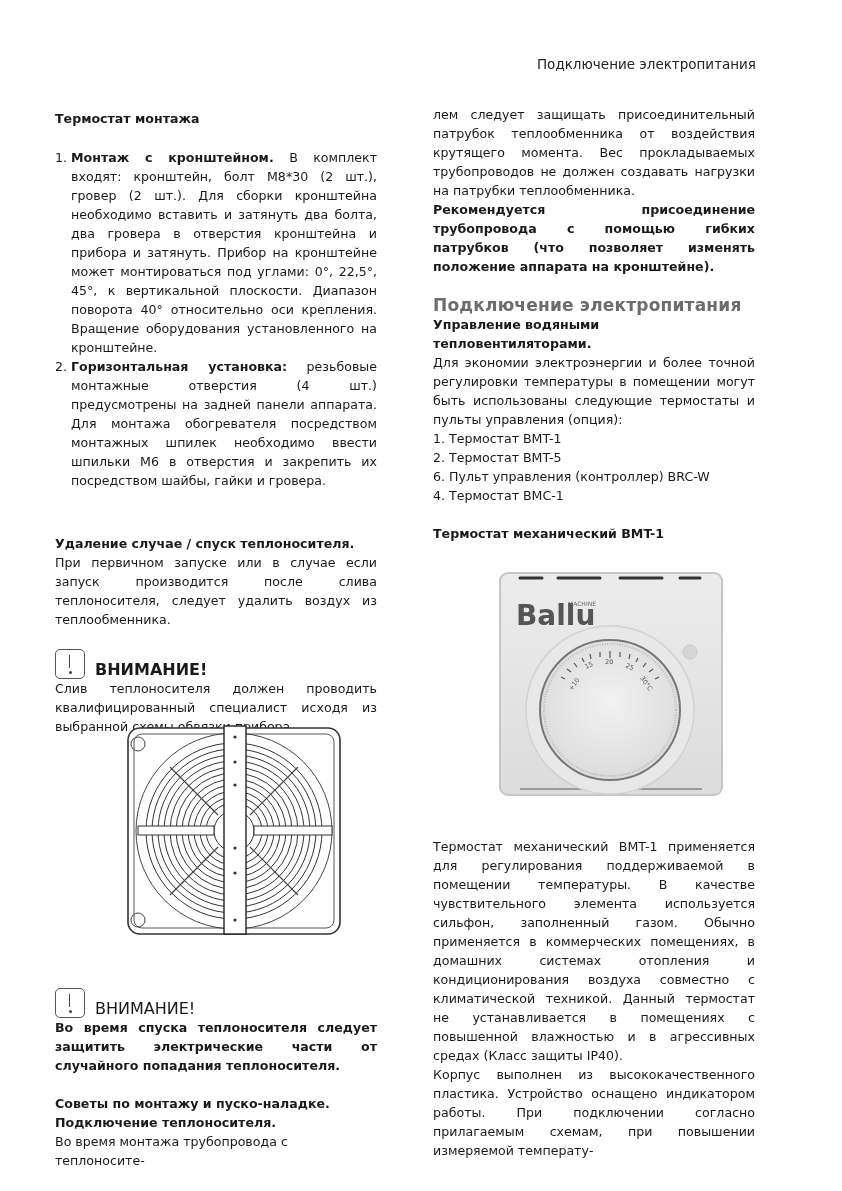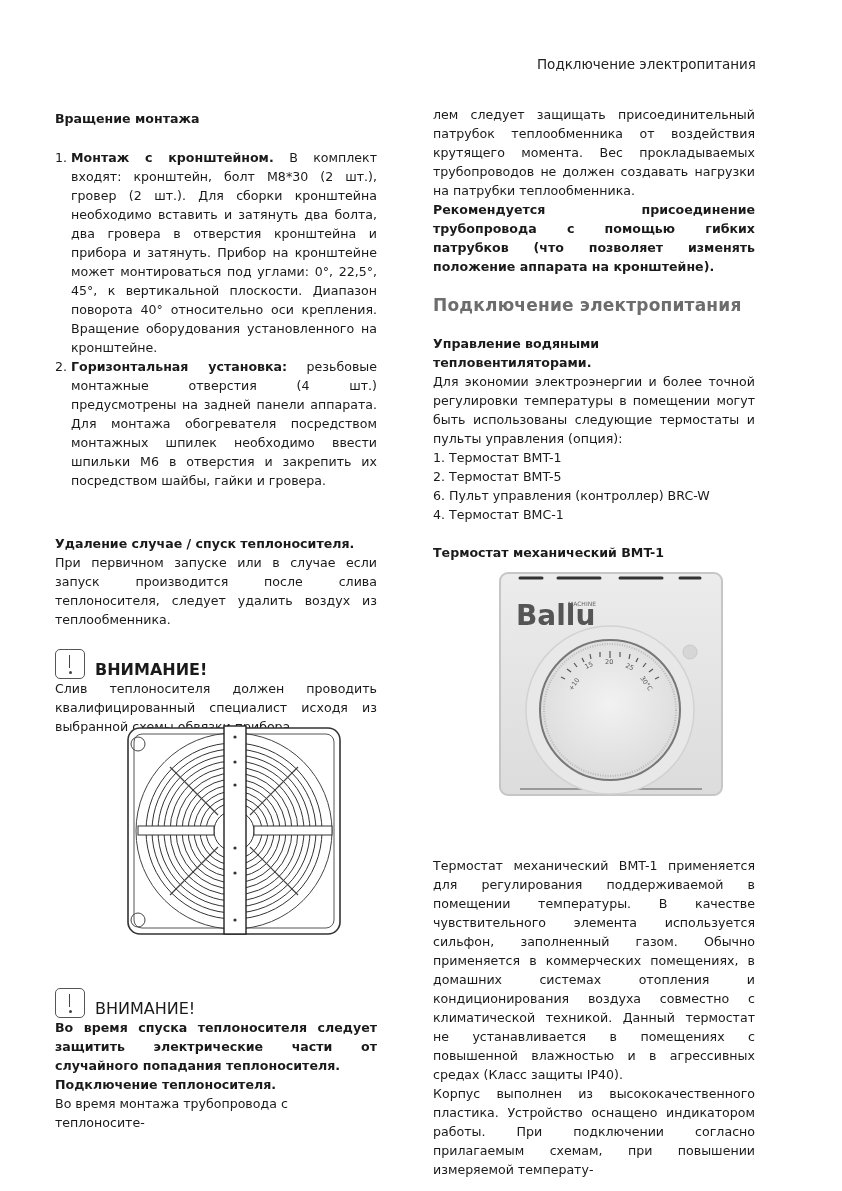--- a/index.html
+++ b/index.html
@@ -25,21 +25,21 @@
   .warn-title { font-weight: bold; font-size: 16px; padding-bottom: 0px; }
   .fan-fig { position: absolute; left: 110px; top: 720px; width: 240px; height: 220px; }
   .thermo-fig { position: absolute; left: 480px; top: 565px; width: 260px; height: 250px; }
 </style>
 </head>
 <body>
 
 <div class="running-header">Подключение электропитания</div>
 
 <div class="col col-left">
-  <p class="h-bold" style="margin-top:4px;">Вращение монтажа</p>
+  <p class="h-bold" style="margin-top:4px;">Термостат монтажа</p>
   <ol class="mount" style="margin-top:20px;">
     <li>
       <span class="num">1.</span>
       <span class="bold">Монтаж с кронштейном.</span><span> В комплект входят: кронштейн, болт М8*30 (2 шт.), гровер (2 шт.). Для сборки кронштейна необходимо вставить и затянуть два болта, два гровера в отверстия кронштейна и прибора и затянуть. Прибор на кронштейне может монтироваться под углами: 0°, 22,5°, 45°, к вертикальной плоскости. Диапазон поворота 40° относительно оси крепления. Вращение оборудования установленного на кронштейне.</span>
     </li>
     <li>
       <span class="num">2.</span>
       <span class="bold">Горизонтальная установка:</span><span> резьбовые монтажные отверстия (4 шт.) предусмотрены на задней панели аппарата. Для монтажа обогревателя посредством монтажных шпилек необходимо ввести шпильки М6 в отверстия и закрепить их посредством шайбы, гайки и гровера.</span>
     </li>
   </ol>
@@ -56,20 +56,21 @@
   </div>
 
   <div style="margin-top:252px;">
     <div class="warn-row">
       <div class="warn-icon"></div>
       <span class="warn-title" style="font-weight:normal;">ВНИМАНИЕ!</span>
     </div>
     <p class="justify bold">Во время спуска теплоносителя следует защитить электрические части от случайного попадания теплоносителя.</p>
   </div>
 
+  <p class="h-bold" style="margin-top:19px;">Советы по монтажу и пуско-наладке.</p>
   <p class="h-bold">Подключение теплоносителя.</p>
   <p>Во время монтажа трубопровода с теплоносите-</p>
 </div>
 
 <div class="fan-fig">
   <svg width="240" height="220" viewBox="0 0 240 220">
     <rect x="18" y="8" width="212" height="206" rx="12" fill="#fff" stroke="#333" stroke-width="1.6"></rect>
     <rect x="24" y="14" width="200" height="194" rx="8" fill="none" stroke="#555" stroke-width="1"></rect>
     <circle cx="124" cy="111" r="98" fill="none" stroke="#444" stroke-width="1"></circle>
     <g fill="none" stroke="#333" stroke-width="1">
@@ -107,21 +108,21 @@
     <circle cx="28" cy="200" r="7" fill="none" stroke="#444" stroke-width="1"></circle>
   </svg>
 </div>
 
 <div class="col col-right">
   <p class="justify">лем следует защищать присоединительный патрубок теплообменника от воздействия крутящего момента. Вес прокладываемых трубопроводов не должен создавать нагрузки на патрубки теплообменника.</p>
   <p class="justify bold">Рекомендуется присоединение трубопровода с помощью гибких патрубков (что позволяет изменять положение аппарата на кронштейне).</p>
 
   <h2 class="h-section" style="margin-top:20px;">Подключение электропитания</h2>
 
-  <p class="h-bold" style="margin-top:19px;">Управление водяными тепловентиляторами.</p>
+  <p class="h-bold" style="">Управление водяными тепловентиляторами.</p>
   <p class="justify">Для экономии электроэнергии и более точной регулировки температуры в помещении могут быть использованы следующие термостаты и пульты управления (опция):</p>
   <ul class="plain">
     <li>1. Термостат BMT-1</li>
     <li>2. Термостат BMT-5</li>
     <li>6. Пульт управления (контроллер) BRC-W</li>
     <li>4. Термостат BMC-1</li>
   </ul>
 
   <p class="h-bold" style="margin-top:19px;">Термостат механический BMT-1</p>
 

